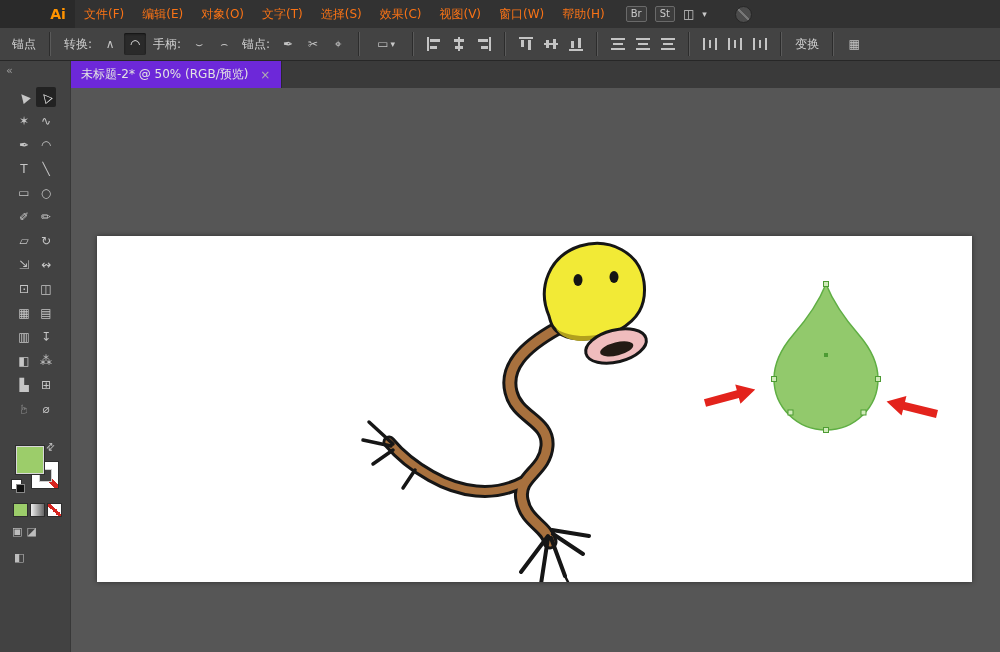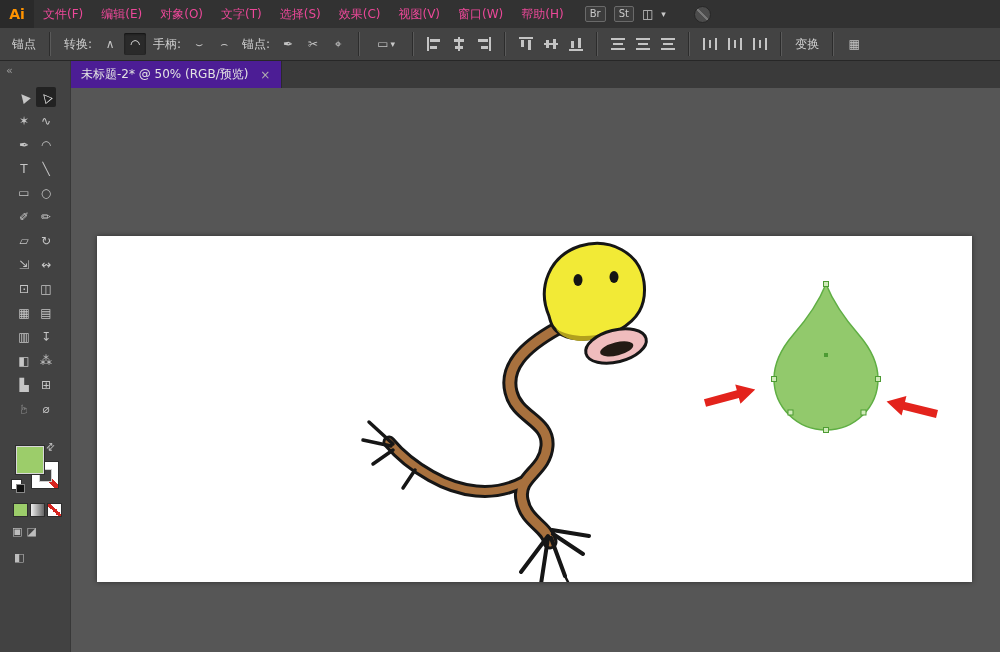--- a/index.html
+++ b/index.html
@@ -4,22 +4,22 @@
 <style>
   html,body{margin:0;padding:0;background:#2b2b2b;}
   #app{position:relative;width:1000px;height:652px;background:#565656;
        font-family:"DejaVu Sans","Liberation Sans",sans-serif;overflow:hidden;
        -webkit-user-select:none;user-select:none;}
 
   
   .menubar{position:absolute;left:0;top:0;width:1000px;height:28px;background:#323232;
            display:flex;align-items:stretch;z-index:6;}
   .logo{width:34px;display:flex;align-items:center;justify-content:center;
-        color:#ff9300;font-weight:bold;font-size:14px;background:#2a2a2a;}
-  .mi{display:flex;align-items:center;padding:0 9px;font-size:12px;color:#ec4899;}
+        color:#ff9300;font-weight:bold;font-size:14px;background:#2a2a2a;padding-left:41px;}
+  .mi{display:flex;align-items:center;padding:0 9px;font-size:12px;color:#f97316;}
   .mb-extras{display:flex;align-items:center;gap:8px;margin-left:12px;text-align:center;}
   .badge{font-size:10px;color:#c9c9c9;border:1px solid #6a6a6a;background:#3c3c3c;
          border-radius:2px;padding:1px 4px;line-height:12px;}
   .wsicon{color:#c9c9c9;font-size:12px;}
   .chev{color:#c9c9c9;font-size:9px;}
   .synccircle{width:15px;height:15px;border-radius:50%;margin-left:20px;border:1px solid #262626;
       background:linear-gradient(45deg,transparent 44%,#777 44%,#777 56%,transparent 56%),#4c4c4c;}
 
   
   .controlbar{position:absolute;left:0;top:28px;width:1000px;height:33px;background:#434343;
@@ -51,21 +51,21 @@
      linear-gradient(#c4c4c4,#c4c4c4) 3px 6px/10px 2px no-repeat,
      linear-gradient(#c4c4c4,#c4c4c4) 1px 11px/14px 2px no-repeat;}
   .mi-dh{background:
      linear-gradient(#c4c4c4,#c4c4c4) 1px 1px/2px 12px no-repeat,
      linear-gradient(#c4c4c4,#c4c4c4) 7px 3px/2px 8px no-repeat,
      linear-gradient(#c4c4c4,#c4c4c4) 13px 1px/2px 12px no-repeat;}
 
   
   .tabbar{position:absolute;left:70px;top:61px;width:930px;height:27px;background:#3a3a3a;
           display:flex;z-index:4;}
-  .doctab{display:flex;align-items:center;gap:12px;padding:0 11px;background:#4c1d95;
+  .doctab{display:flex;align-items:center;gap:12px;padding:0 11px;background:#6d28d9;
           border-right:1px solid #2b2b2b;font-size:12px;color:#e3e3e3;}
   .tabclose{font-size:12px;color:#b0b0b0;}
 
   
   .toolspanel{position:absolute;left:0;top:61px;width:70px;height:591px;background:#424242;
               border-right:1px solid #383838;z-index:4;}
   .collapse{position:absolute;top:3px;left:6px;color:#9f9f9f;font-size:11px;}
   .toolgrid{position:absolute;top:26px;left:13px;width:44px;display:grid;
             grid-template-columns:22px 22px;row-gap:4px;justify-items:center;}
   .tool{width:20px;height:20px;display:flex;align-items:center;justify-content:center;

